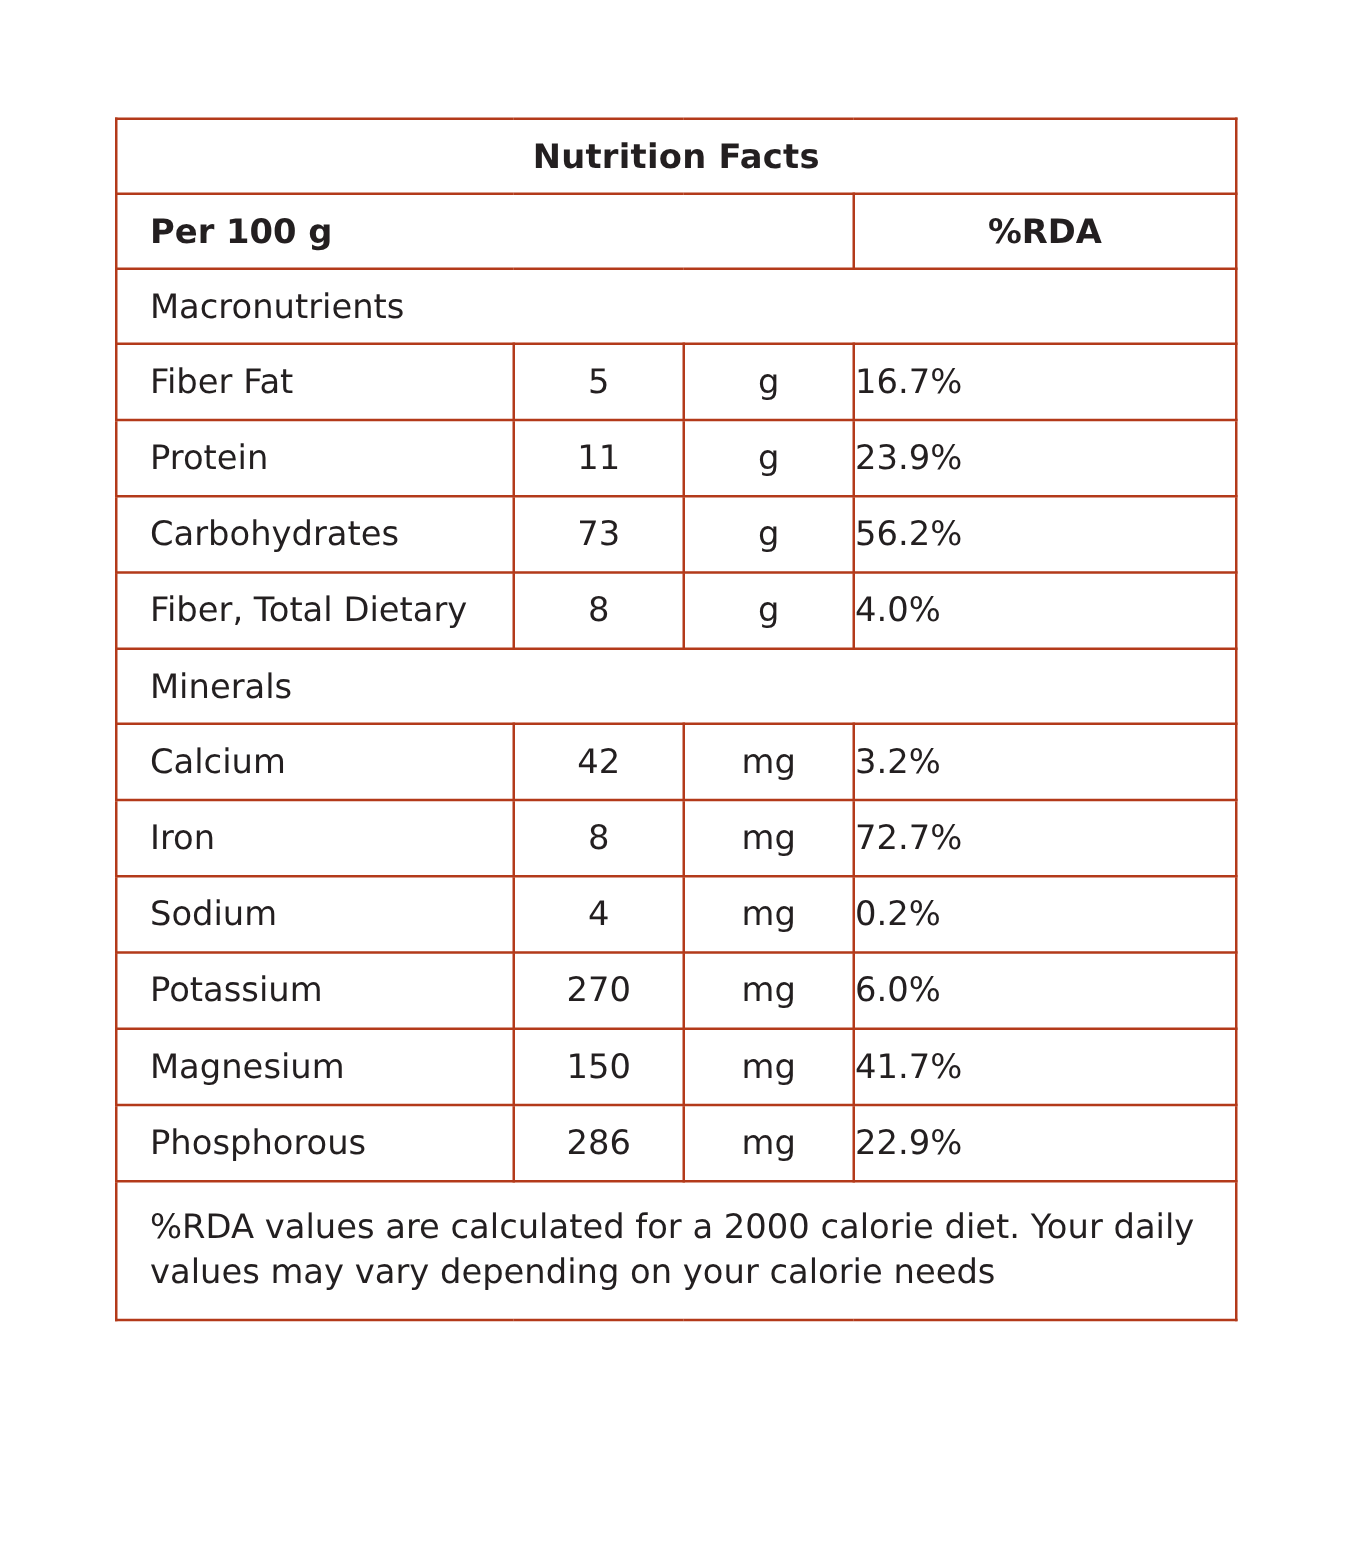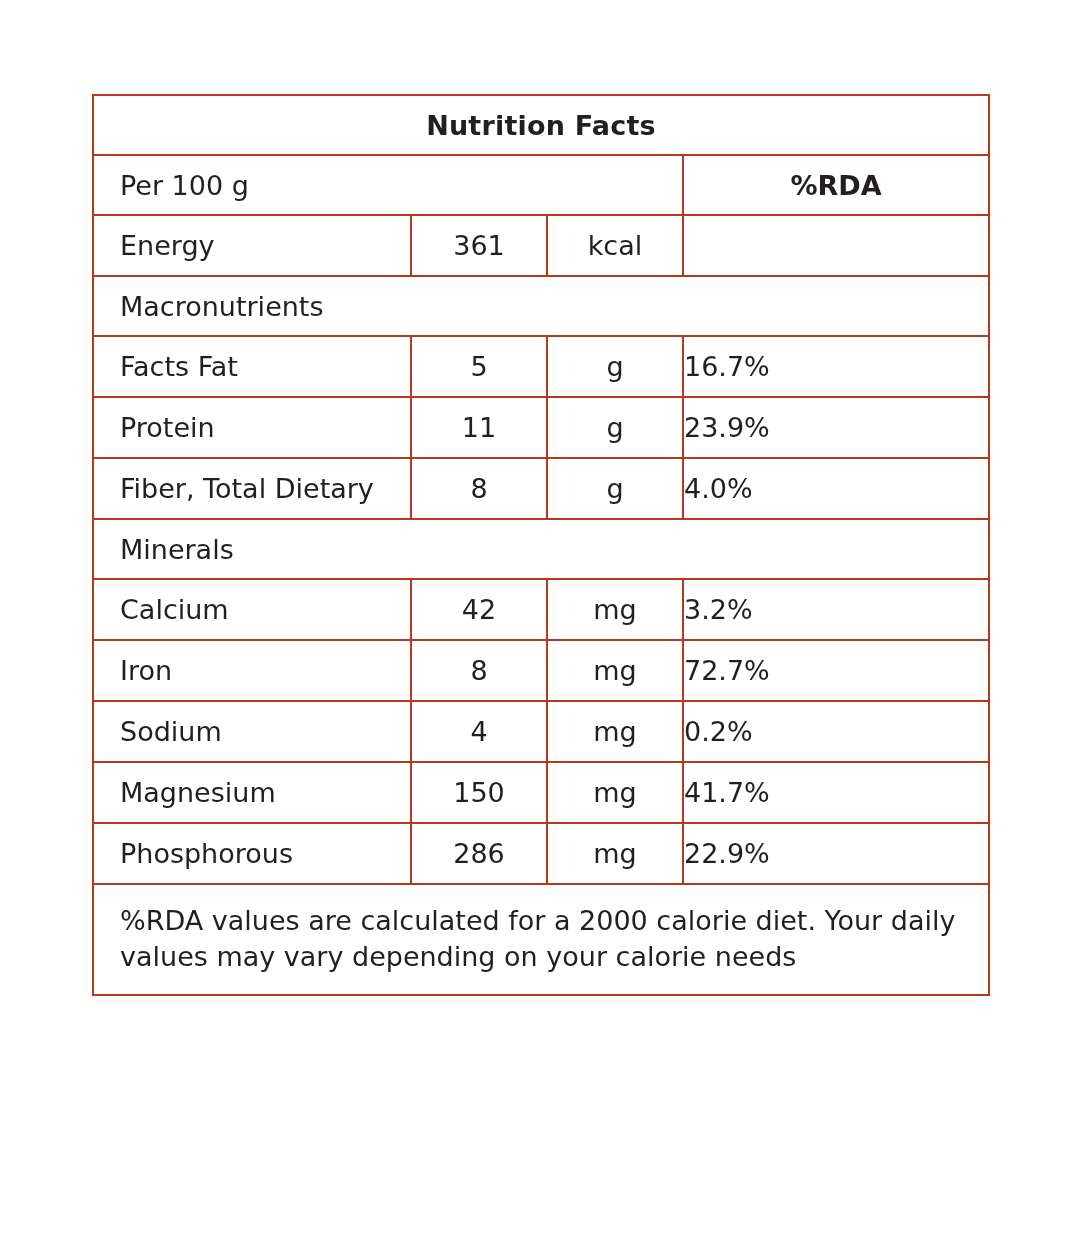--- a/index.html
+++ b/index.html
@@ -38,21 +38,21 @@
   .col-rda   { width: 306px; }
 
   .title-cell {
     text-align: center;
     font-weight: bold;
     font-size: 30px;
     height: 58px;
     letter-spacing: 0.2px;
   }
   .per-cell {
-    font-weight: normal;
+    font-weight: bold;
     font-size: 29px;
     padding-left: 26px !important;
     height: 58px;
   }
   .rda-head {
     text-align: center;
     font-weight: bold;
     font-size: 29px;
     border-radius: 19px;
   }
@@ -94,41 +94,41 @@
         <col class="col-rda">
     </colgroup>
     <tbody>
       <tr>
         <td class="title-cell" colspan="4">Nutrition Facts</td>
       </tr>
       <tr>
         <td class="per-cell" colspan="3">Per 100 g</td>
         <td class="rda-head">%RDA</td>
       </tr>
-      <tr>
-        <td class="name-cell">Energy</td>
-        <td class="value-cell">361</td>
-        <td class="unit-cell">kcal</td>
-        <td class="rda-cell"></td>
-      </tr>
 
       <tr>
         <td class="section-cell" colspan="4">Macronutrients</td>
       </tr>
       <tr>
-        <td class="name-cell">Facts Fat</td>
+        <td class="name-cell">Fiber Fat</td>
         <td class="value-cell">5</td>
         <td class="unit-cell">g</td>
         <td class="rda-cell">16.7%</td>
       </tr>
       <tr>
         <td class="name-cell">Protein</td>
         <td class="value-cell">11</td>
         <td class="unit-cell">g</td>
         <td class="rda-cell">23.9%</td>
+      </tr>
+      <tr>
+        <td class="name-cell">Carbohydrates</td>
+        <td class="value-cell">73</td>
+        <td class="unit-cell">g</td>
+        <td class="rda-cell">56.2%</td>
       </tr>
       <tr>
         <td class="name-cell">Fiber, Total Dietary</td>
         <td class="value-cell">8</td>
         <td class="unit-cell">g</td>
         <td class="rda-cell">4.0%</td>
       </tr>
 
       <tr>
         <td class="section-cell" colspan="4">Minerals</td>
@@ -145,20 +145,26 @@
         <td class="unit-cell">mg</td>
         <td class="rda-cell">72.7%</td>
       </tr>
       <tr>
         <td class="name-cell">Sodium</td>
         <td class="value-cell">4</td>
         <td class="unit-cell">mg</td>
         <td class="rda-cell">0.2%</td>
       </tr>
       <tr>
+        <td class="name-cell">Potassium</td>
+        <td class="value-cell">270</td>
+        <td class="unit-cell">mg</td>
+        <td class="rda-cell">6.0%</td>
+      </tr>
+      <tr>
         <td class="name-cell">Magnesium</td>
         <td class="value-cell">150</td>
         <td class="unit-cell">mg</td>
         <td class="rda-cell">41.7%</td>
       </tr>
       <tr>
         <td class="name-cell">Phosphorous</td>
         <td class="value-cell">286</td>
         <td class="unit-cell">mg</td>
         <td class="rda-cell">22.9%</td>

